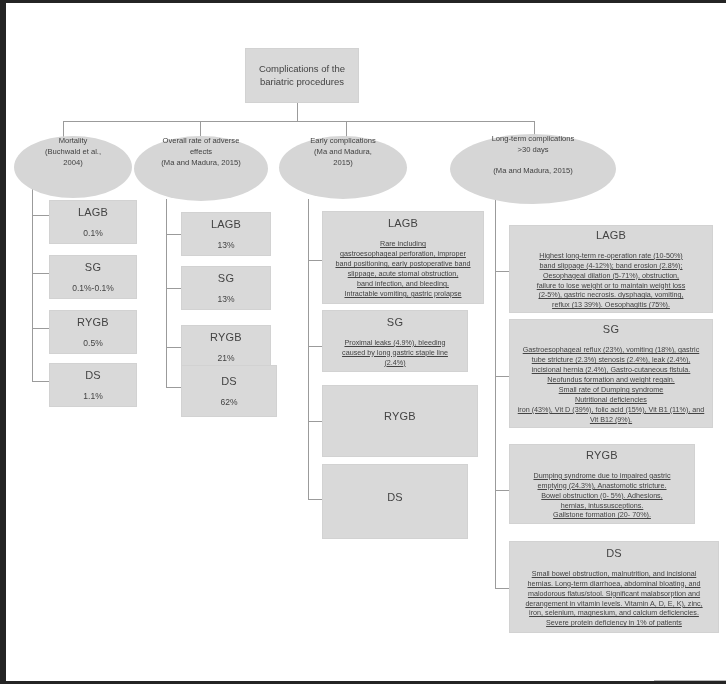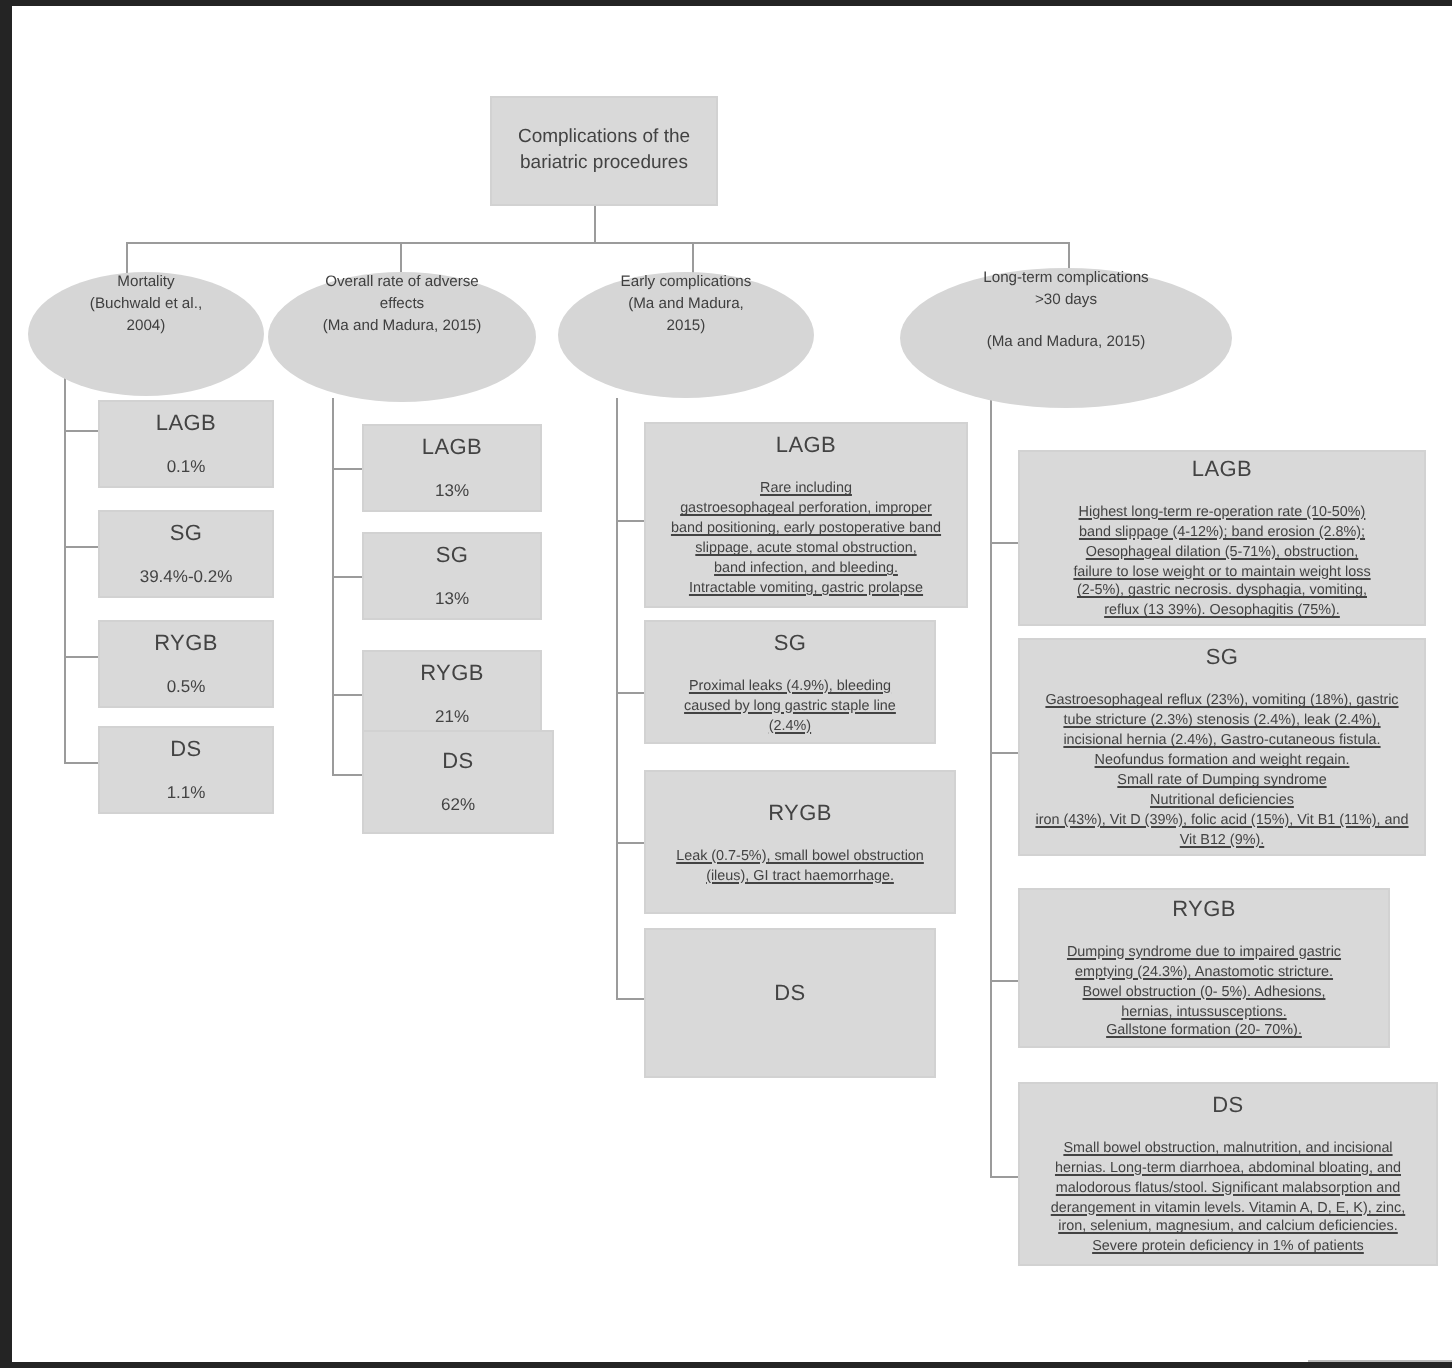--- a/index.html
+++ b/index.html
@@ -128,21 +128,21 @@
 
 (Ma and Madura, 2015)</span>
     </div>
 
     <div class="box" style="left:43px;top:197px;width:88px;height:44px;">
       <span class="ttl">LAGB</span>
       <span class="val">0.1%</span>
     </div>
     <div class="box" style="left:43px;top:252px;width:88px;height:44px;">
       <span class="ttl">SG</span>
-      <span class="val">39.4%-0.2%</span>
+      <span class="val">0.1%-0.1%</span>
     </div>
     <div class="box" style="left:43px;top:307px;width:88px;height:44px;">
       <span class="ttl">RYGB</span>
       <span class="val">0.5%</span>
     </div>
     <div class="box" style="left:43px;top:360px;width:88px;height:44px;">
       <span class="ttl">DS</span>
       <span class="val">1.1%</span>
     </div>
 
@@ -173,22 +173,20 @@
 Intractable vomiting, gastric prolapse</span>
     </div>
     <div class="box" style="left:316px;top:307px;width:146px;height:62px;">
       <span class="ttl">SG</span>
       <span class="body">Proximal leaks (4.9%), bleeding
 caused by long gastric staple line
 (2.4%)</span>
     </div>
     <div class="box" style="left:316px;top:382px;width:156px;height:72px;">
       <span class="ttl">RYGB</span>
-      <span class="body">Leak (0.7-5%), small bowel obstruction
-(ileus), GI tract haemorrhage.</span>
     </div>
     <div class="box" style="left:316px;top:461px;width:146px;height:75px;">
       <span class="ttl">DS</span>
     </div>
 
     <div class="box" style="left:503px;top:222px;width:204px;height:88px;">
       <span class="ttl">LAGB</span>
       <span class="body">Highest long-term re-operation rate (10-50%)
 band slippage (4-12%); band erosion (2.8%);
 Oesophageal dilation (5-71%), obstruction,

